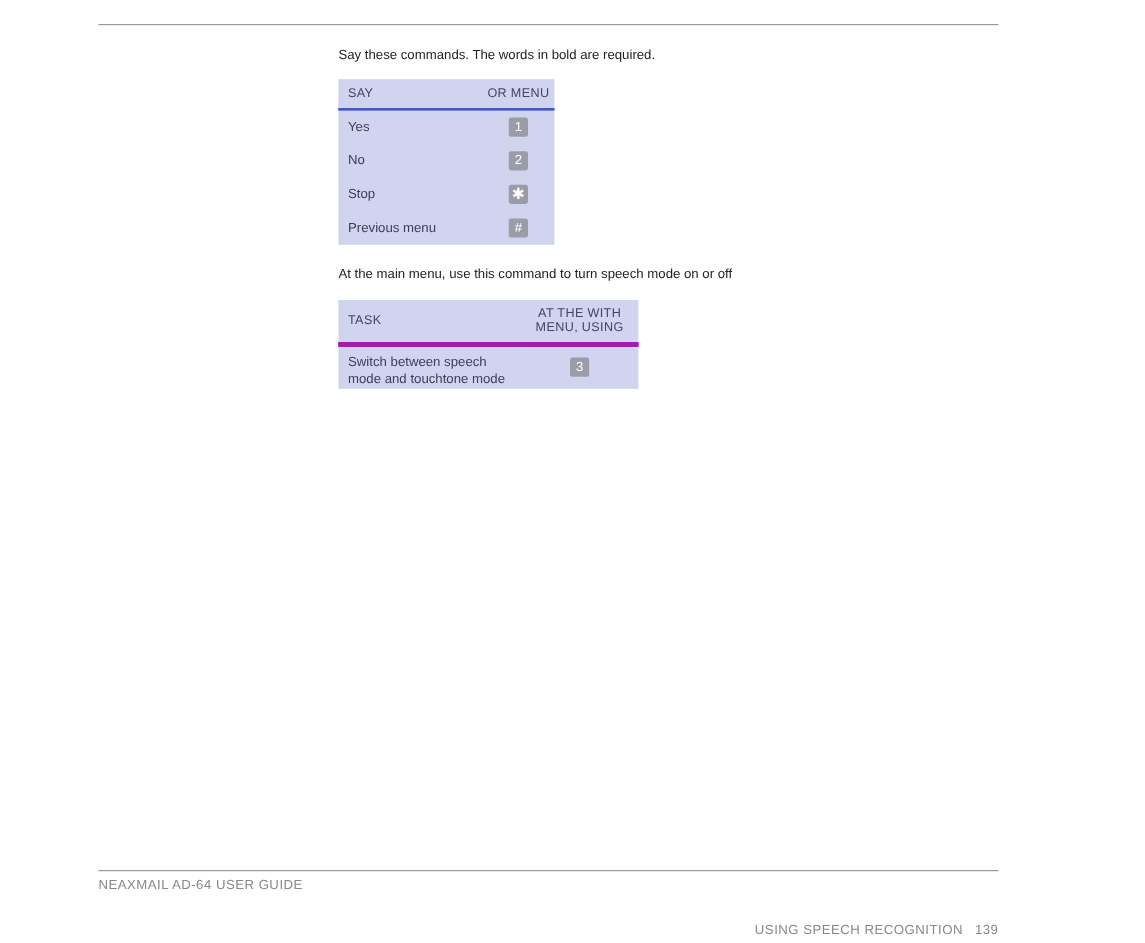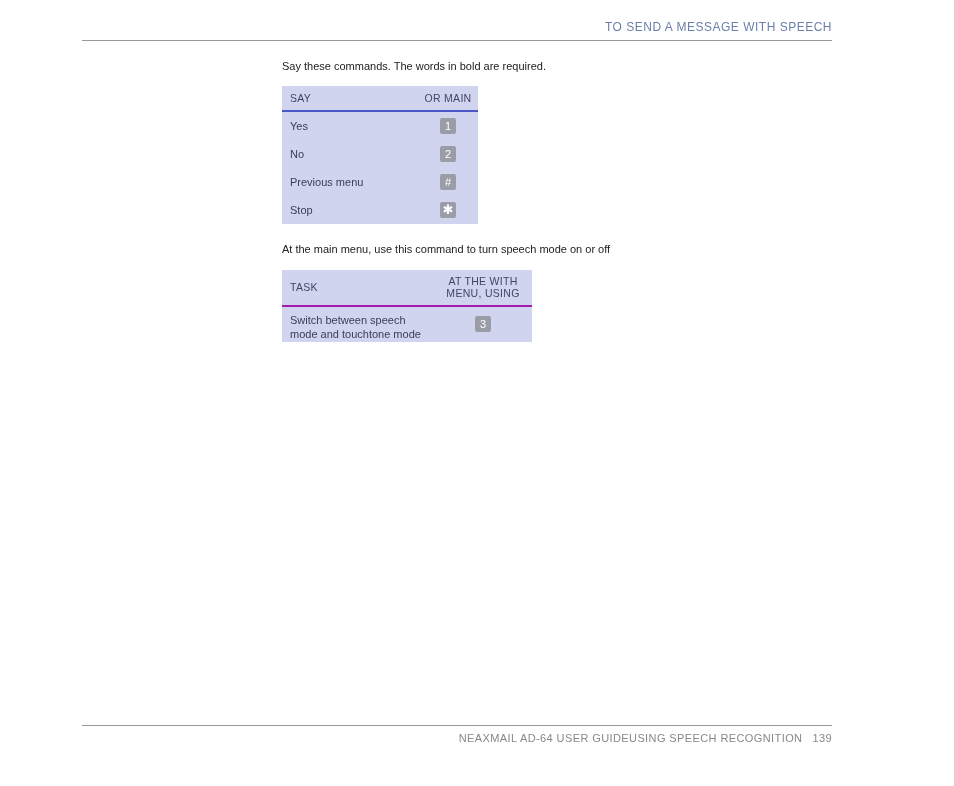--- a/index.html
+++ b/index.html
@@ -31,21 +31,21 @@
   .content {
     margin-left: 200px;
   }
   .paragraph {
     font-size: 11px;
     color: #222;
     margin-bottom: 12px;
     line-height: 1.4;
   }
   .table1 {
-    width: 196px;
+    width: 180px;
     background: #d0d4ee;
     border-collapse: collapse;
     font-size: 11px;
     color: #3c3c5c;
     margin-bottom: 18px;
   }
   .table1 th, .table1 td {
     padding: 6px 8px;
     text-align: left;
     vertical-align: middle;
@@ -88,21 +88,21 @@
     border-collapse: collapse;
     font-size: 11px;
     color: #3c3c5c;
   }
   .table2 th, .table2 td {
     padding: 5px 8px;
     text-align: left;
     vertical-align: middle;
   }
   .table2 thead tr {
-    border-bottom: 2px solid #a21caf;
+    border-bottom: 4px solid #a21caf;
   }
   .table2 th {
     font-weight: normal;
     font-size: 10.5px;
     letter-spacing: 0.3px;
     color: #444466;
   }
   .table2 th.col2b {
     text-align: center;
     line-height: 1.2;
@@ -122,66 +122,66 @@
     left: 82px;
     top: 725px;
     width: 750px;
   }
   .bottom-rule {
     border-top: 1px solid #999;
     margin-bottom: 6px;
   }
   .footer-row {
     display: flex;
-    justify-content: flex-end;
+    justify-content: space-between;
     font-size: 11px;
     letter-spacing: 0.4px;
     color: #888;
   }
   .footer-right {
     color: #888;
+    margin-top: 37px;
   }
   .page-num {
     margin-left: 10px;
     color: #888;
   }
 </style>
 </head>
 <body>
 
 <div class="page">
-  <div class="header-title">TO SEND A MESSAGE WITH SPEECH</div>
   <div class="top-rule"></div>
 
   <div class="content">
     <p class="paragraph">Say these commands. The words in bold are required.</p>
 
     <table class="table1">
       <thead>
         <tr>
           <th>SAY</th>
-          <th class="col2">OR MAIN</th>
+          <th class="col2">OR MENU</th>
         </tr>
       </thead>
       <tbody>
         <tr>
           <td>Yes</td>
           <td class="keycell"><span class="keybox">1</span></td>
         </tr>
         <tr>
           <td>No</td>
           <td class="keycell"><span class="keybox">2</span></td>
         </tr>
         <tr>
+          <td>Stop</td>
+          <td class="keycell"><span class="keybox star">✱</span></td>
+        </tr>
+        <tr>
           <td>Previous menu</td>
           <td class="keycell"><span class="keybox">#</span></td>
-        </tr>
-        <tr>
-          <td>Stop</td>
-          <td class="keycell"><span class="keybox star">✱</span></td>
         </tr>
       </tbody>
     </table>
 
     <p class="paragraph">At the main menu, use this command to turn speech mode on or off</p>
 
     <table class="table2">
       <thead>
         <tr>
           <th>TASK</th>

